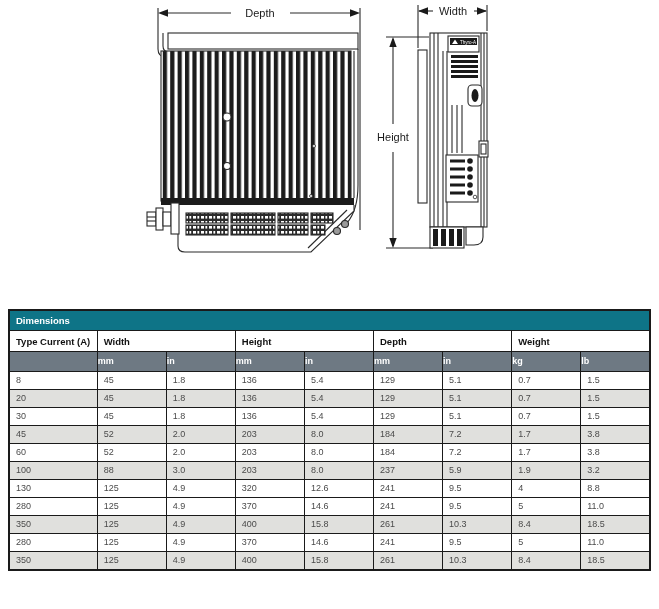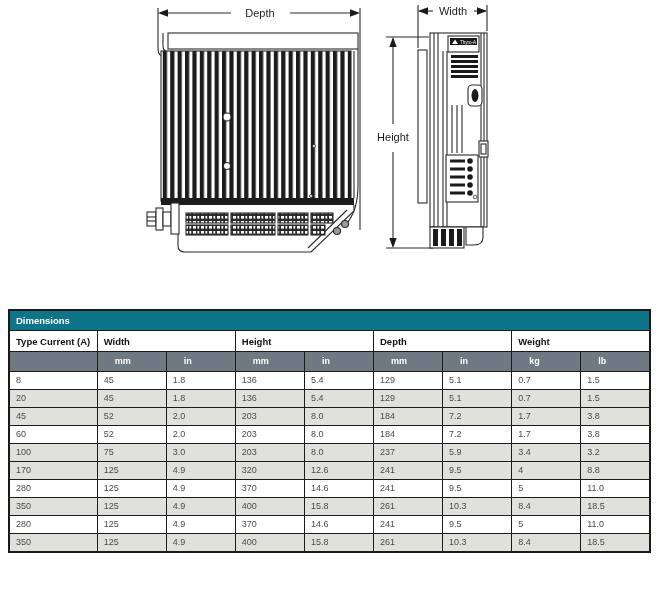--- a/index.html
+++ b/index.html
@@ -49,21 +49,21 @@
     font-weight:bold;
     font-size:9.5px;
     padding:4.5px 6px;
     margin-top:28px;
   }
   tr.unit-row th{
     background:var(--subhead);
     color:#ffffff;
     font-weight:bold;
     font-size:9px;
-    padding:4px 17px;
+    padding:4px 0;
   }
   tbody td{color:var(--datacol);padding:4px 6px;}
   tbody tr.alt td{background:var(--stripe);}
 </style>
 </head>
 <body>
 
 <div class="drawing-wrap">
 <svg width="659" height="309" viewBox="0 0 659 309" xmlns="http://www.w3.org/2000/svg">
   <defs>
@@ -267,20 +267,31 @@
           <td>20</td>
           <td>45</td>
           <td>1.8</td>
           <td>136</td>
           <td>5.4</td>
           <td>129</td>
           <td>5.1</td>
           <td>0.7</td>
           <td>1.5</td>
         </tr>
+        <tr>
+          <td>30</td>
+          <td>45</td>
+          <td>1.8</td>
+          <td>136</td>
+          <td>5.4</td>
+          <td>129</td>
+          <td>5.1</td>
+          <td>0.7</td>
+          <td>1.5</td>
+        </tr>
         <tr class="alt">
           <td>45</td>
           <td>52</td>
           <td>2.0</td>
           <td>203</td>
           <td>8.0</td>
           <td>184</td>
           <td>7.2</td>
           <td>1.7</td>
           <td>3.8</td>
@@ -291,31 +302,31 @@
           <td>2.0</td>
           <td>203</td>
           <td>8.0</td>
           <td>184</td>
           <td>7.2</td>
           <td>1.7</td>
           <td>3.8</td>
         </tr>
         <tr class="alt">
           <td>100</td>
-          <td>75</td>
+          <td>88</td>
           <td>3.0</td>
           <td>203</td>
           <td>8.0</td>
           <td>237</td>
           <td>5.9</td>
-          <td>3.4</td>
+          <td>1.9</td>
           <td>3.2</td>
         </tr>
-        <tr class="alt">
-          <td>170</td>
+        <tr>
+          <td>130</td>
           <td>125</td>
           <td>4.9</td>
           <td>320</td>
           <td>12.6</td>
           <td>241</td>
           <td>9.5</td>
           <td>4</td>
           <td>8.8</td>
         </tr>
         <tr>

